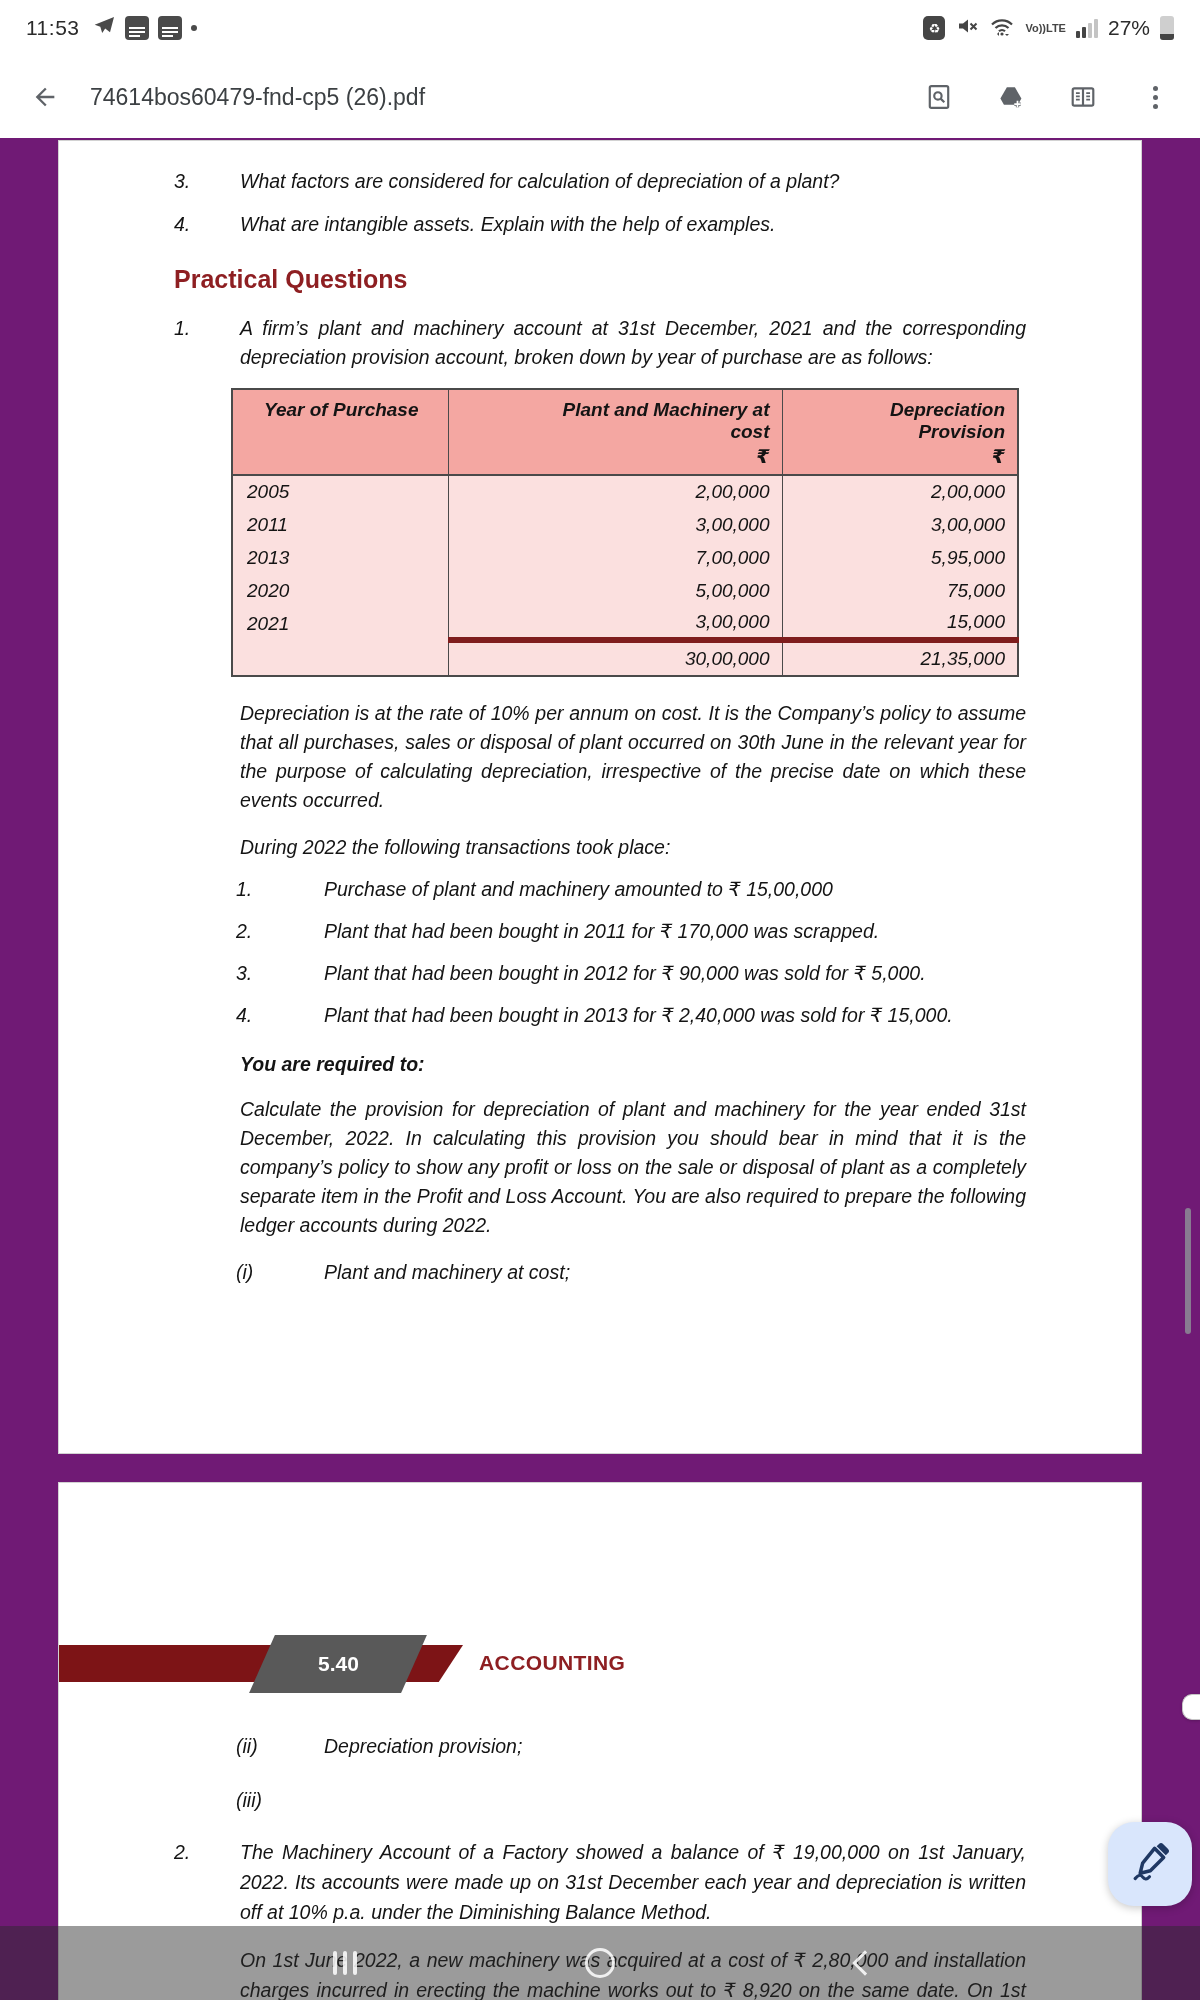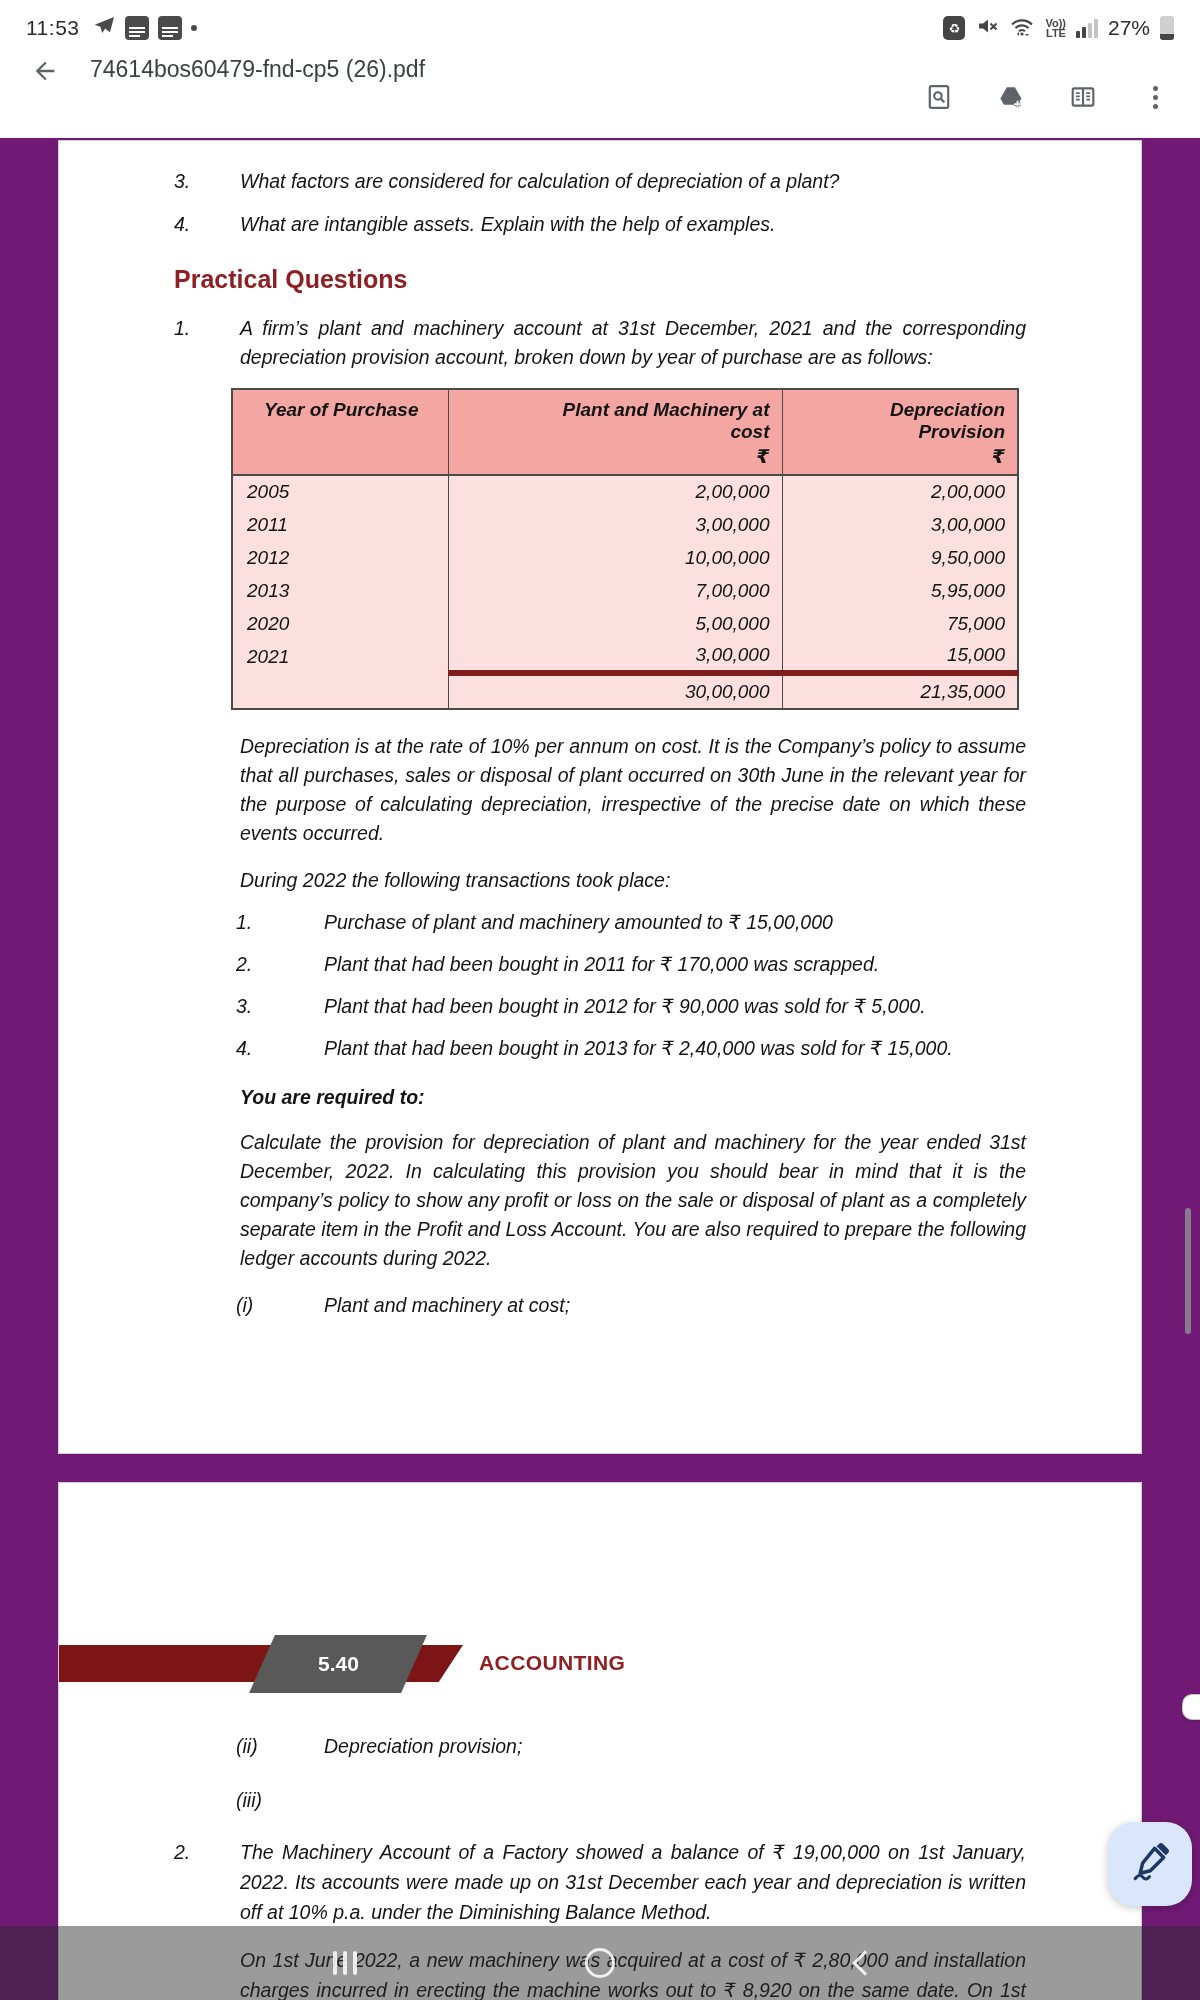--- a/index.html
+++ b/index.html
@@ -11,33 +11,33 @@
               display:flex;align-items:center;padding:0 26px;box-sizing:border-box;}
   .sb-time{font-size:21px;color:#2b2b2b;letter-spacing:.5px;}
   .sb-left{display:flex;align-items:center;gap:9px;margin-left:12px;}
   .sb-right{margin-left:auto;display:flex;align-items:center;gap:10px;}
   .sb-doc{width:24px;height:24px;background:#4a4a4a;border-radius:4px;position:relative;}
   .sb-doc i{position:absolute;left:4px;right:4px;height:2px;background:#fff;}
   .sb-doc i:nth-child(1){top:11px;} .sb-doc i:nth-child(2){top:15px;} .sb-doc i:nth-child(3){top:19px;right:9px;}
   .sb-dot{width:6px;height:6px;border-radius:50%;background:#4a4a4a;}
   .saver{width:22px;height:24px;background:#454545;border-radius:5px;color:#fff;font-size:13px;
          display:flex;align-items:center;justify-content:center;font-style:normal;}
-  .volte{display:flex;flex-direction:column;align-items:flex-end;line-height:10px;color:#454545;}
+  .volte{display:flex;flex-direction:row;align-items:flex-start;line-height:10px;color:#454545;}
   .volte span{font-size:11px;font-weight:bold;}
   .sigbars{display:flex;align-items:flex-end;gap:2px;height:20px;}
   .sigbars i{width:4px;border-radius:1px;background:#c4c4c4;}
   .sigbars i.on{background:#454545;}
   .sb-pct{font-size:21px;color:#2b2b2b;}
   .batt{width:14px;height:24px;border-radius:3px;background:#cfcfcf;position:relative;overflow:hidden;}
   .batt:before{content:"";position:absolute;left:4px;top:-3px;width:6px;height:3px;background:#cfcfcf;border-radius:1px;}
   .batt i{position:absolute;bottom:0;left:0;right:0;height:27%;background:#454545;}
 
   
   .app-bar{position:absolute;top:56px;left:0;right:0;height:82px;background:#fff;
-           display:flex;padding:0 30px;box-sizing:border-box;}
+           display:flex;align-items:center;padding:0 30px;box-sizing:border-box;}
   .ab-title{flex:1;margin-left:30px;font-size:23px;color:#3c4043;white-space:nowrap;
             overflow:hidden;text-overflow:ellipsis;}
   .ab-actions{display:flex;align-items:center;gap:42px;margin-left:20px;}
   .icon-btn{width:30px;height:30px;display:flex;align-items:center;justify-content:center;cursor:pointer;}
   .dots{display:flex;flex-direction:column;gap:4px;}
   .dots i{width:5px;height:5px;border-radius:50%;background:#5f6368;}
 
   
   .content{position:absolute;top:140px;left:0;right:0;bottom:0;}
   .page{background:#fff;margin:0 58px;border:1px solid #d2d2d2;box-sizing:border-box;}
@@ -244,25 +244,20 @@
             <td>2005</td>
             <td class="num">2,00,000</td>
             <td class="num">2,00,000</td>
           </tr>
           <tr>
             <td>2011</td>
             <td class="num">3,00,000</td>
             <td class="num">3,00,000</td>
           </tr>
           <tr>
-            <td>2012</td>
-            <td class="num">10,00,000</td>
-            <td class="num">9,50,000</td>
-          </tr>
-          <tr>
             <td>2013</td>
             <td class="num">7,00,000</td>
             <td class="num">5,95,000</td>
           </tr>
           <tr>
             <td>2020</td>
             <td class="num">5,00,000</td>
             <td class="num">75,000</td>
           </tr>
           <tr>

